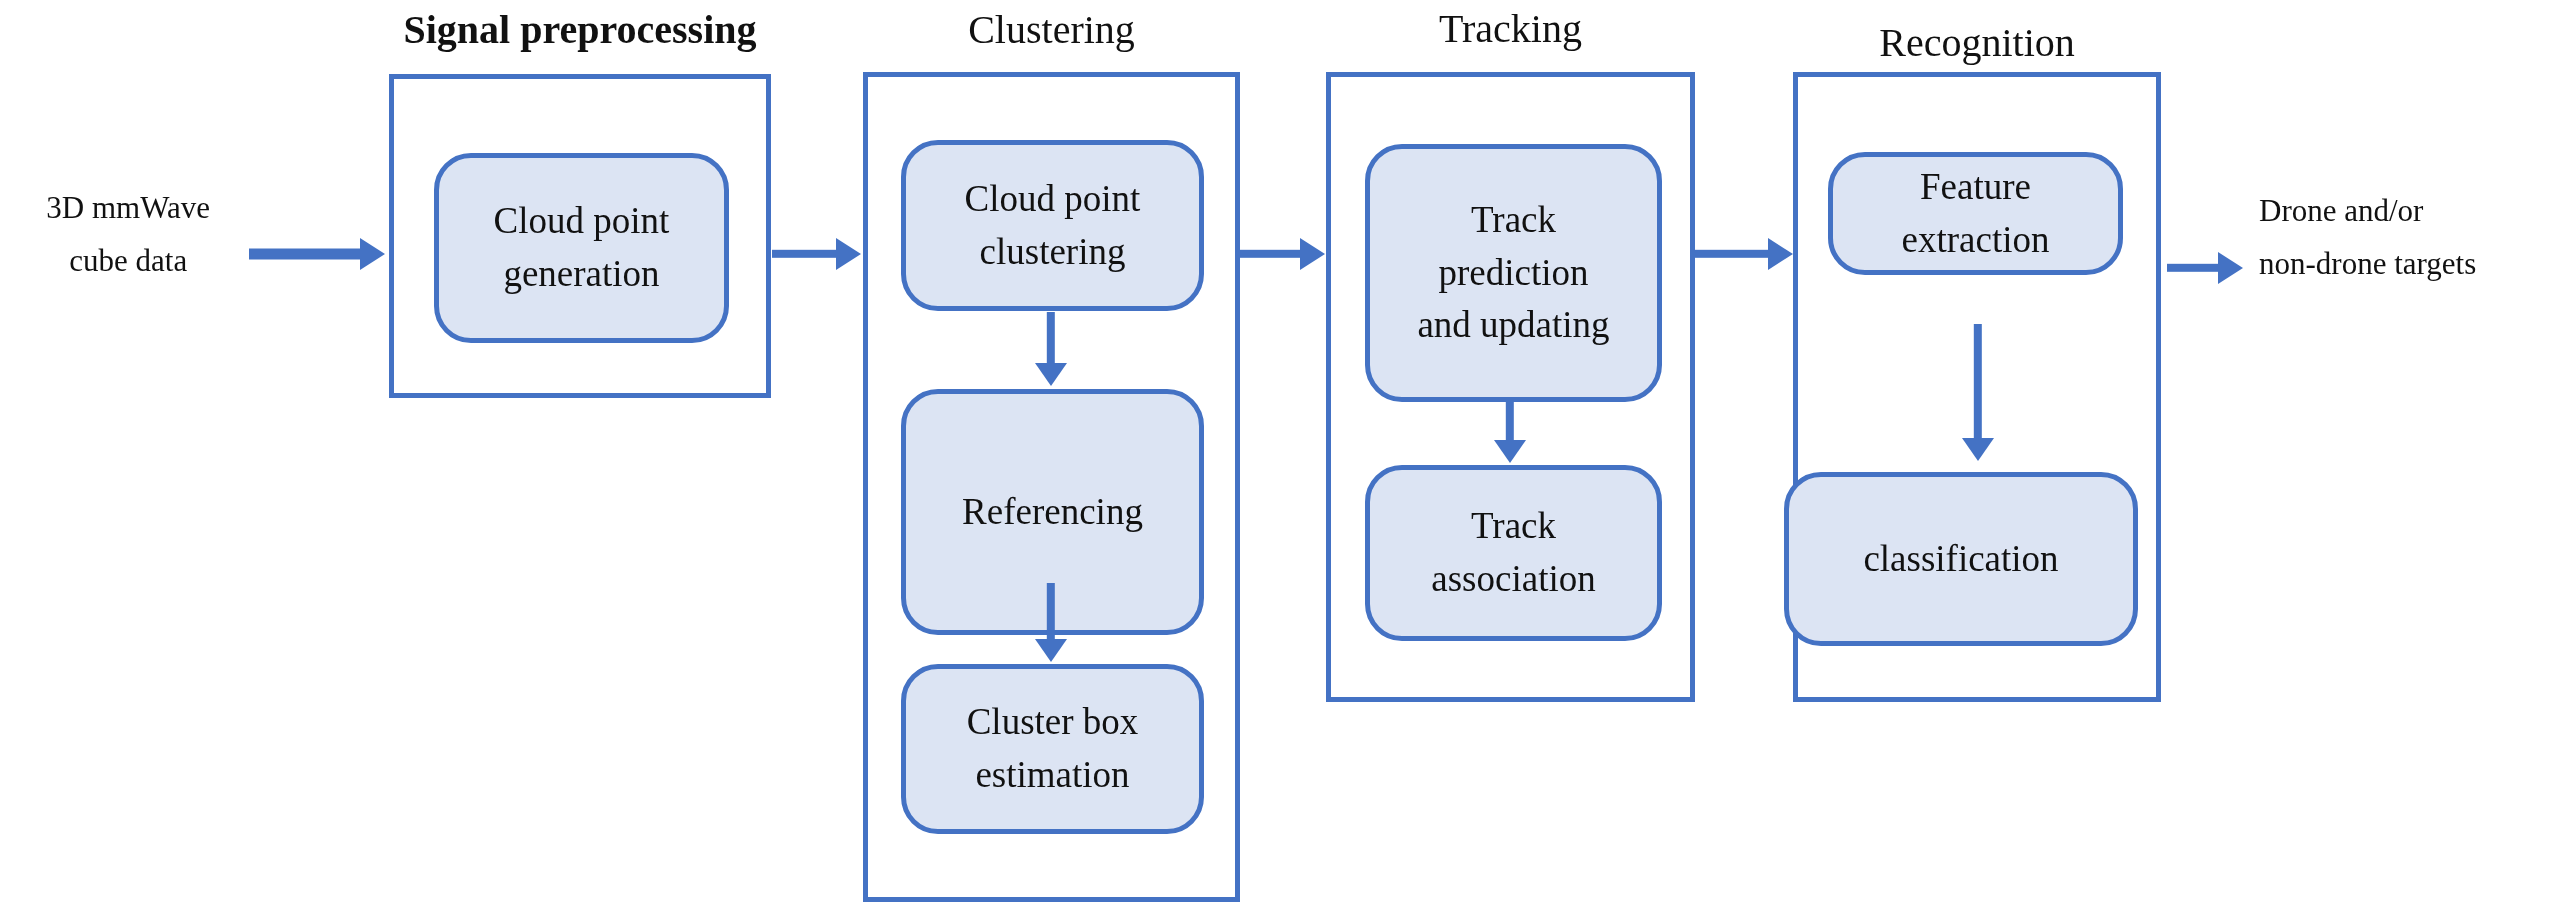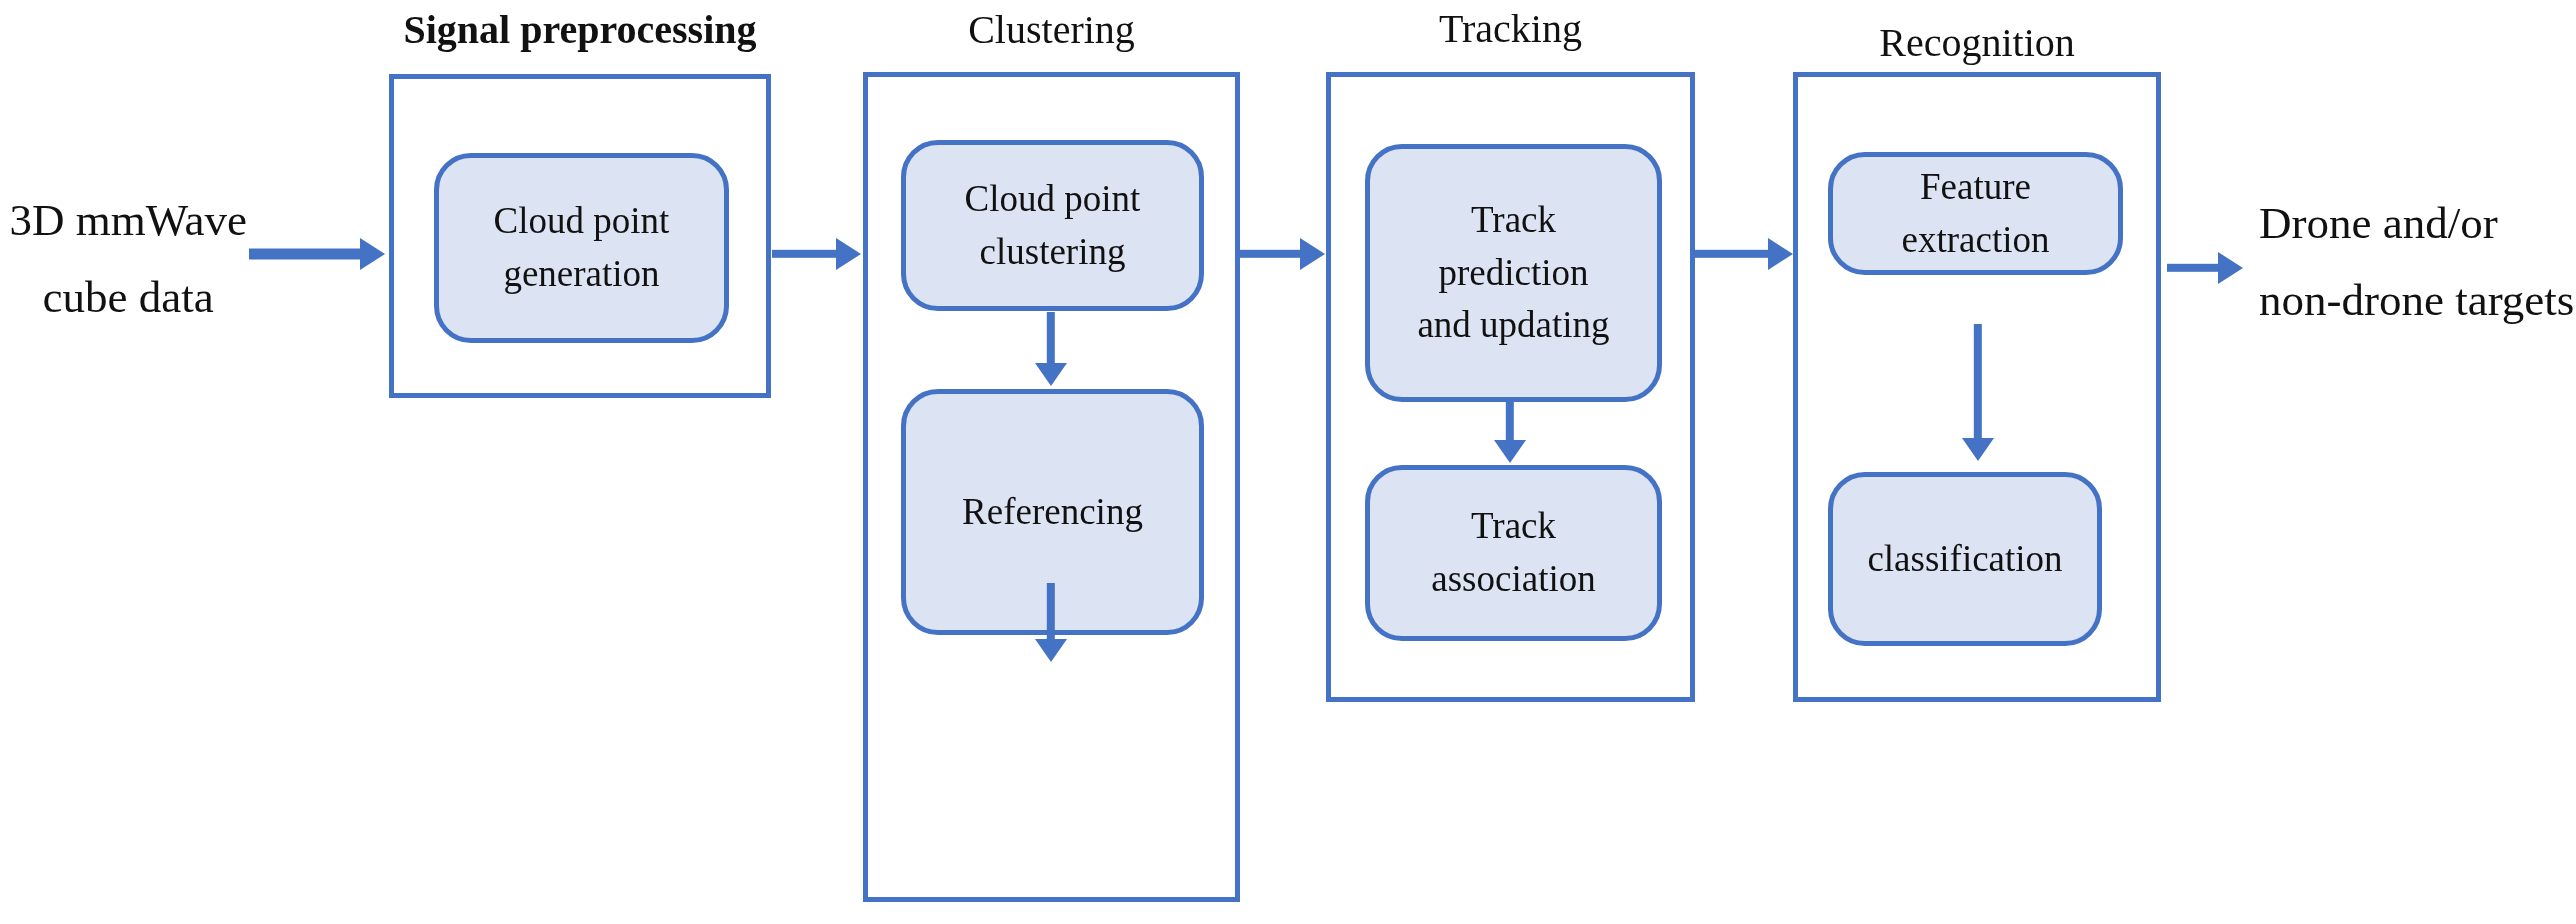--- a/index.html
+++ b/index.html
@@ -15,21 +15,21 @@
     width: 2576px;
     height: 924px;
     background: var(--background, #fff);
     font-family: "Liberation Serif", "DejaVu Serif", serif;
     color: var(--text, #111);
     overflow: hidden;
   }
 
   .annotation {
     position: absolute;
-    font-size: 45px;
+    font-size: 31px;
     line-height: 1.7;
     white-space: pre-line;
   }
   .annotation.centered { text-align: center; }
 
   .stage-title {
     position: absolute;
     font-size: 40px;
     line-height: 1.1;
     text-align: center;
@@ -115,21 +115,21 @@
   #tr-step-1          { left: 1365px; top: 144px; width: 297px; height: 258px; }
   #tr-arrow-1         { left: 1494px; top: 402px; height: 61px; }
   #tr-step-2          { left: 1365px; top: 465px; width: 297px; height: 176px; }
 
   #arrow-tr-re        { left: 1695px; top: 238px; width: 98px; }
 
   #re-group           { left: 1793px; top: 72px;  width: 368px; height: 630px; }
   #re-title           { left: 1793px; top: 21px;   width: 368px; }
   #re-step-1          { left: 1828px; top: 152px; width: 295px; height: 123px; }
   #re-arrow-1         { left: 1962px; top: 324px; height: 137px; }
-  #re-step-2          { left: 1828px; top: 472px; width: 274px; height: 174px; }
+  #re-step-2          { left: 1784px; top: 472px; width: 354px; height: 174px; }
 
   #arrow-output       { left: 2167px; top: 252px; width: 76px; }
   #output-label       { left: 2259px; top: 185px; width: 320px; text-align: left; }
 </style>
 </head>
 <body>
 
 <div id="figure">
 
   <div id="input-label" class="annotation centered">3D mmWave
@@ -156,20 +156,22 @@
 clustering</div>
   <div id="cl-arrow-1" class="arrow-v">
     <div class="shaft"></div>
     <div class="head"></div>
   </div>
   <div id="cl-step-2" class="step-box">Referencing</div>
   <div id="cl-arrow-2" class="arrow-v">
     <div class="shaft"></div>
     <div class="head"></div>
   </div>
+  <div id="cl-step-3" class="step-box">Cluster box
+estimation</div>
 
   <div id="arrow-cl-tr" class="arrow-h">
     <div class="shaft"></div>
     <div class="head"></div>
   </div>
 
   <div id="tr-title" class="stage-title">Tracking</div>
   <div id="tr-group" class="group-box"></div>
   <div id="tr-step-1" class="step-box">Track
 prediction

